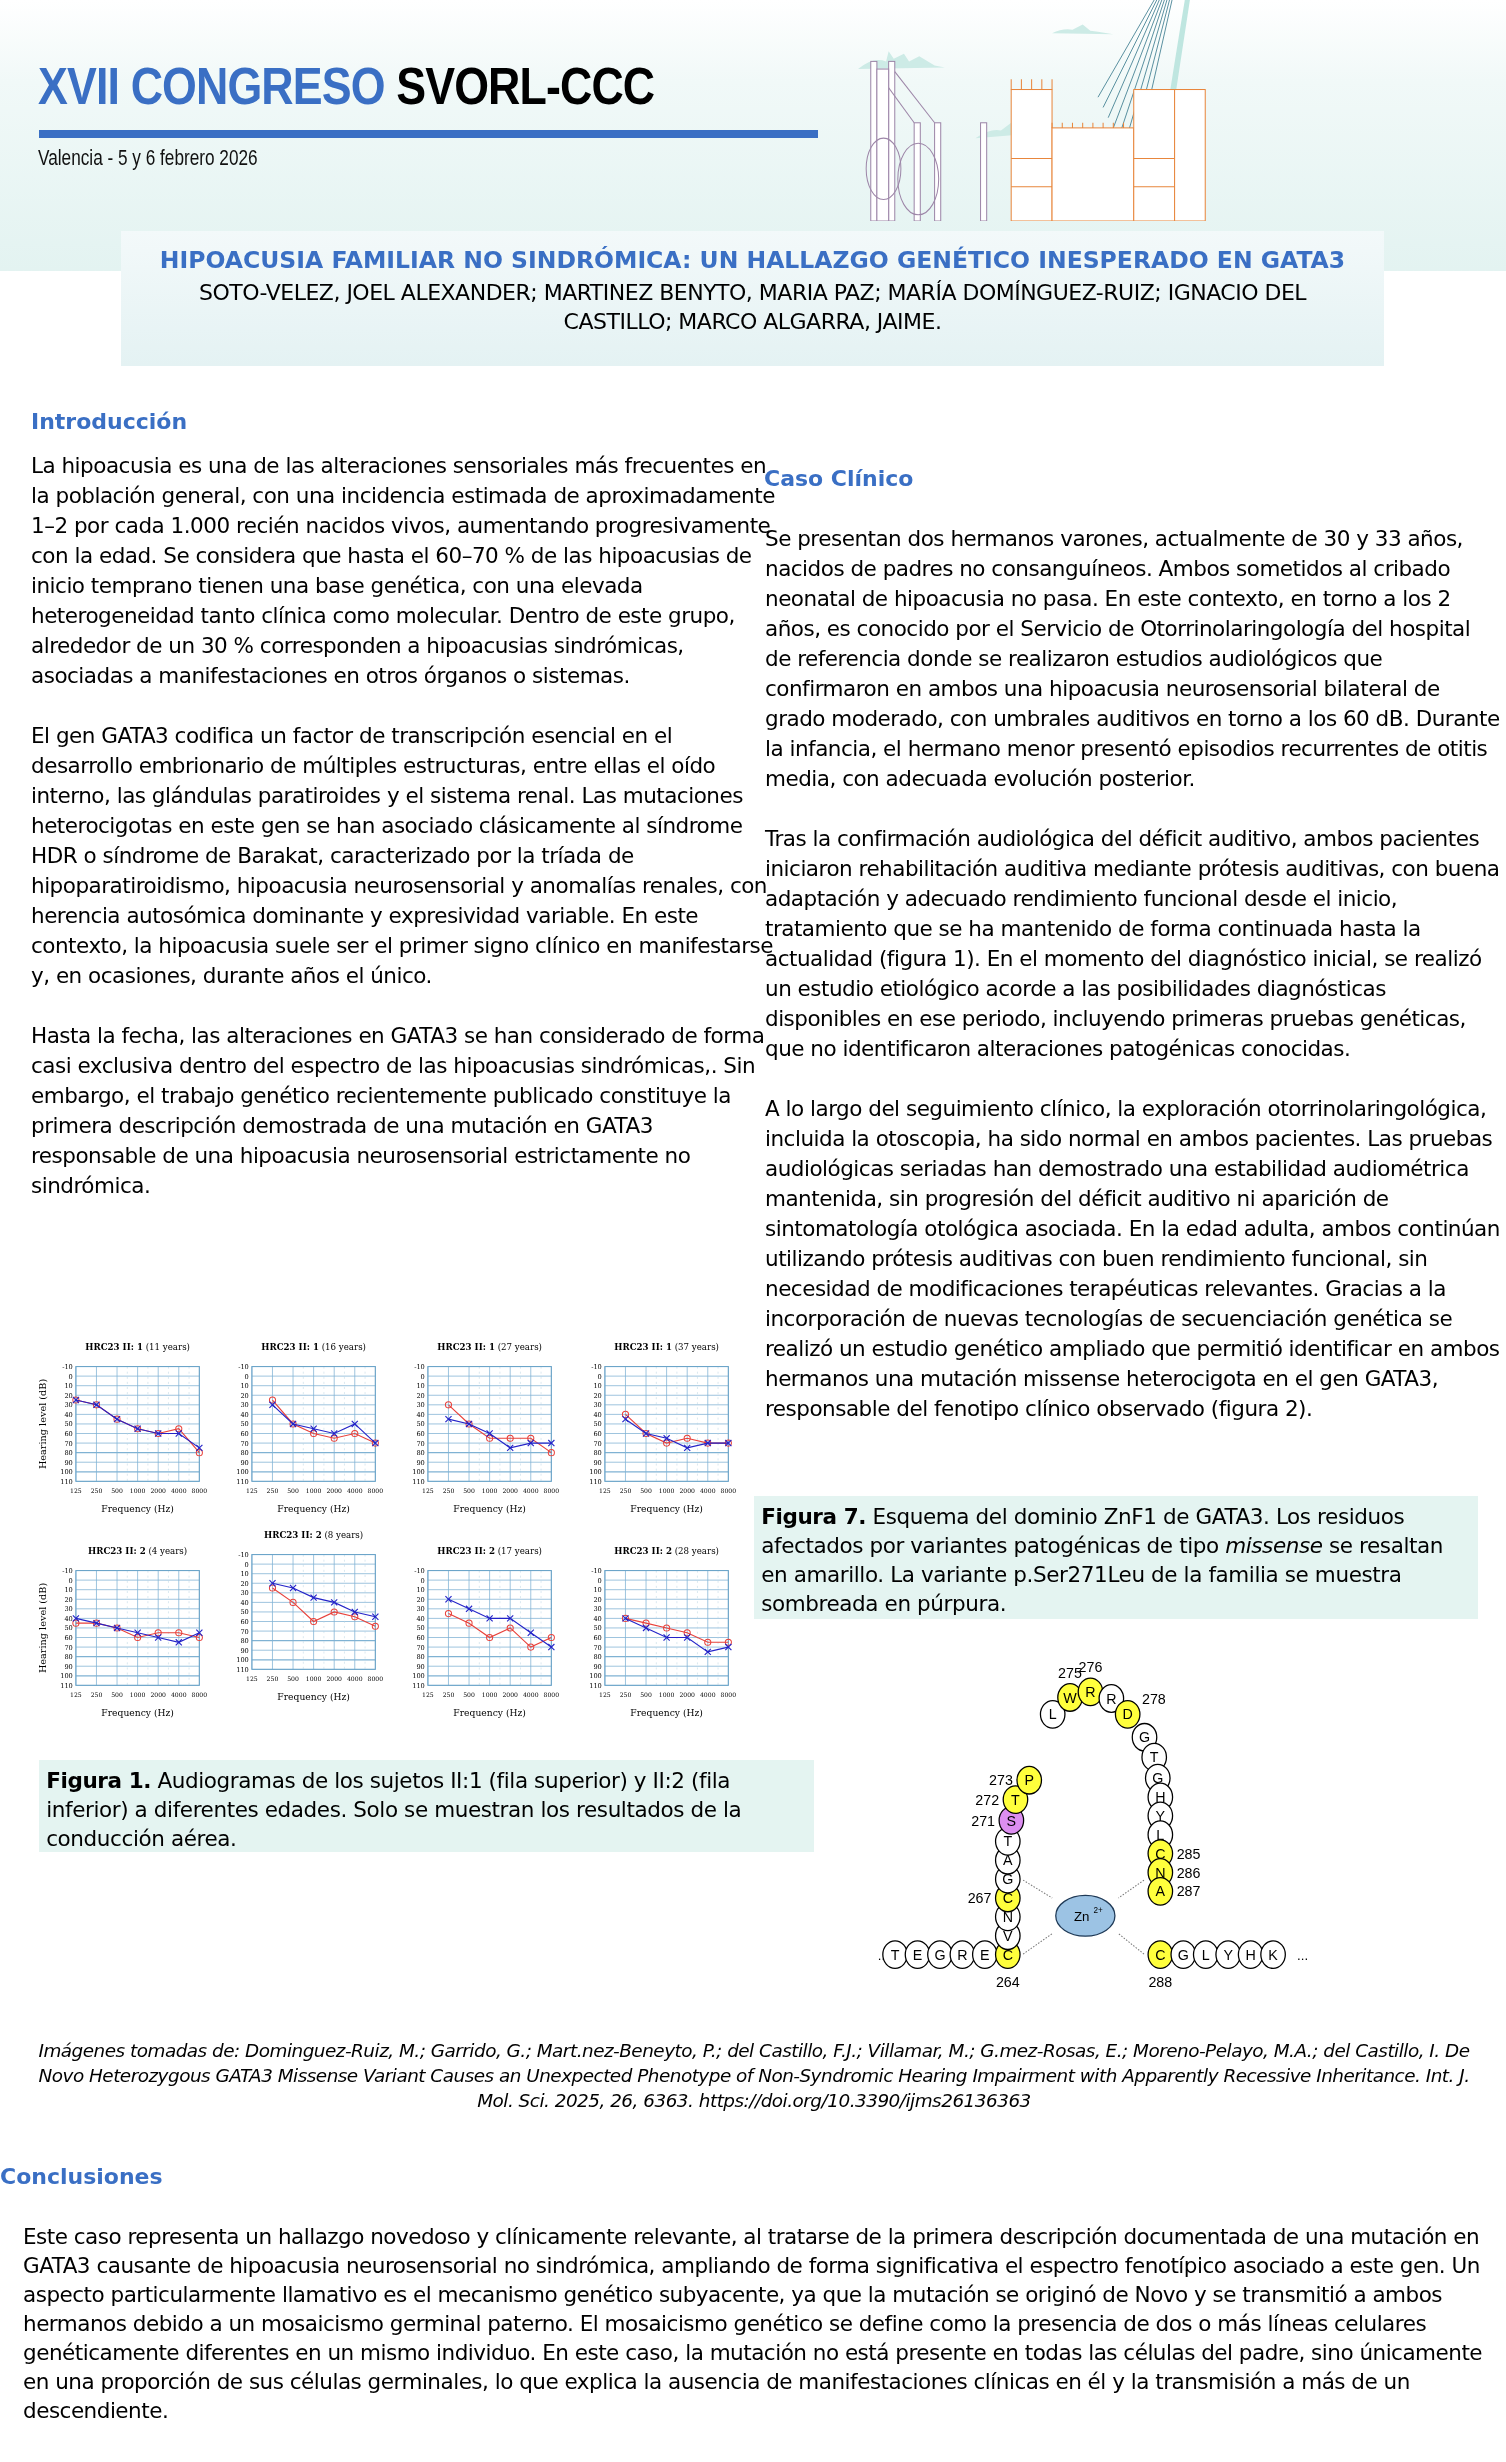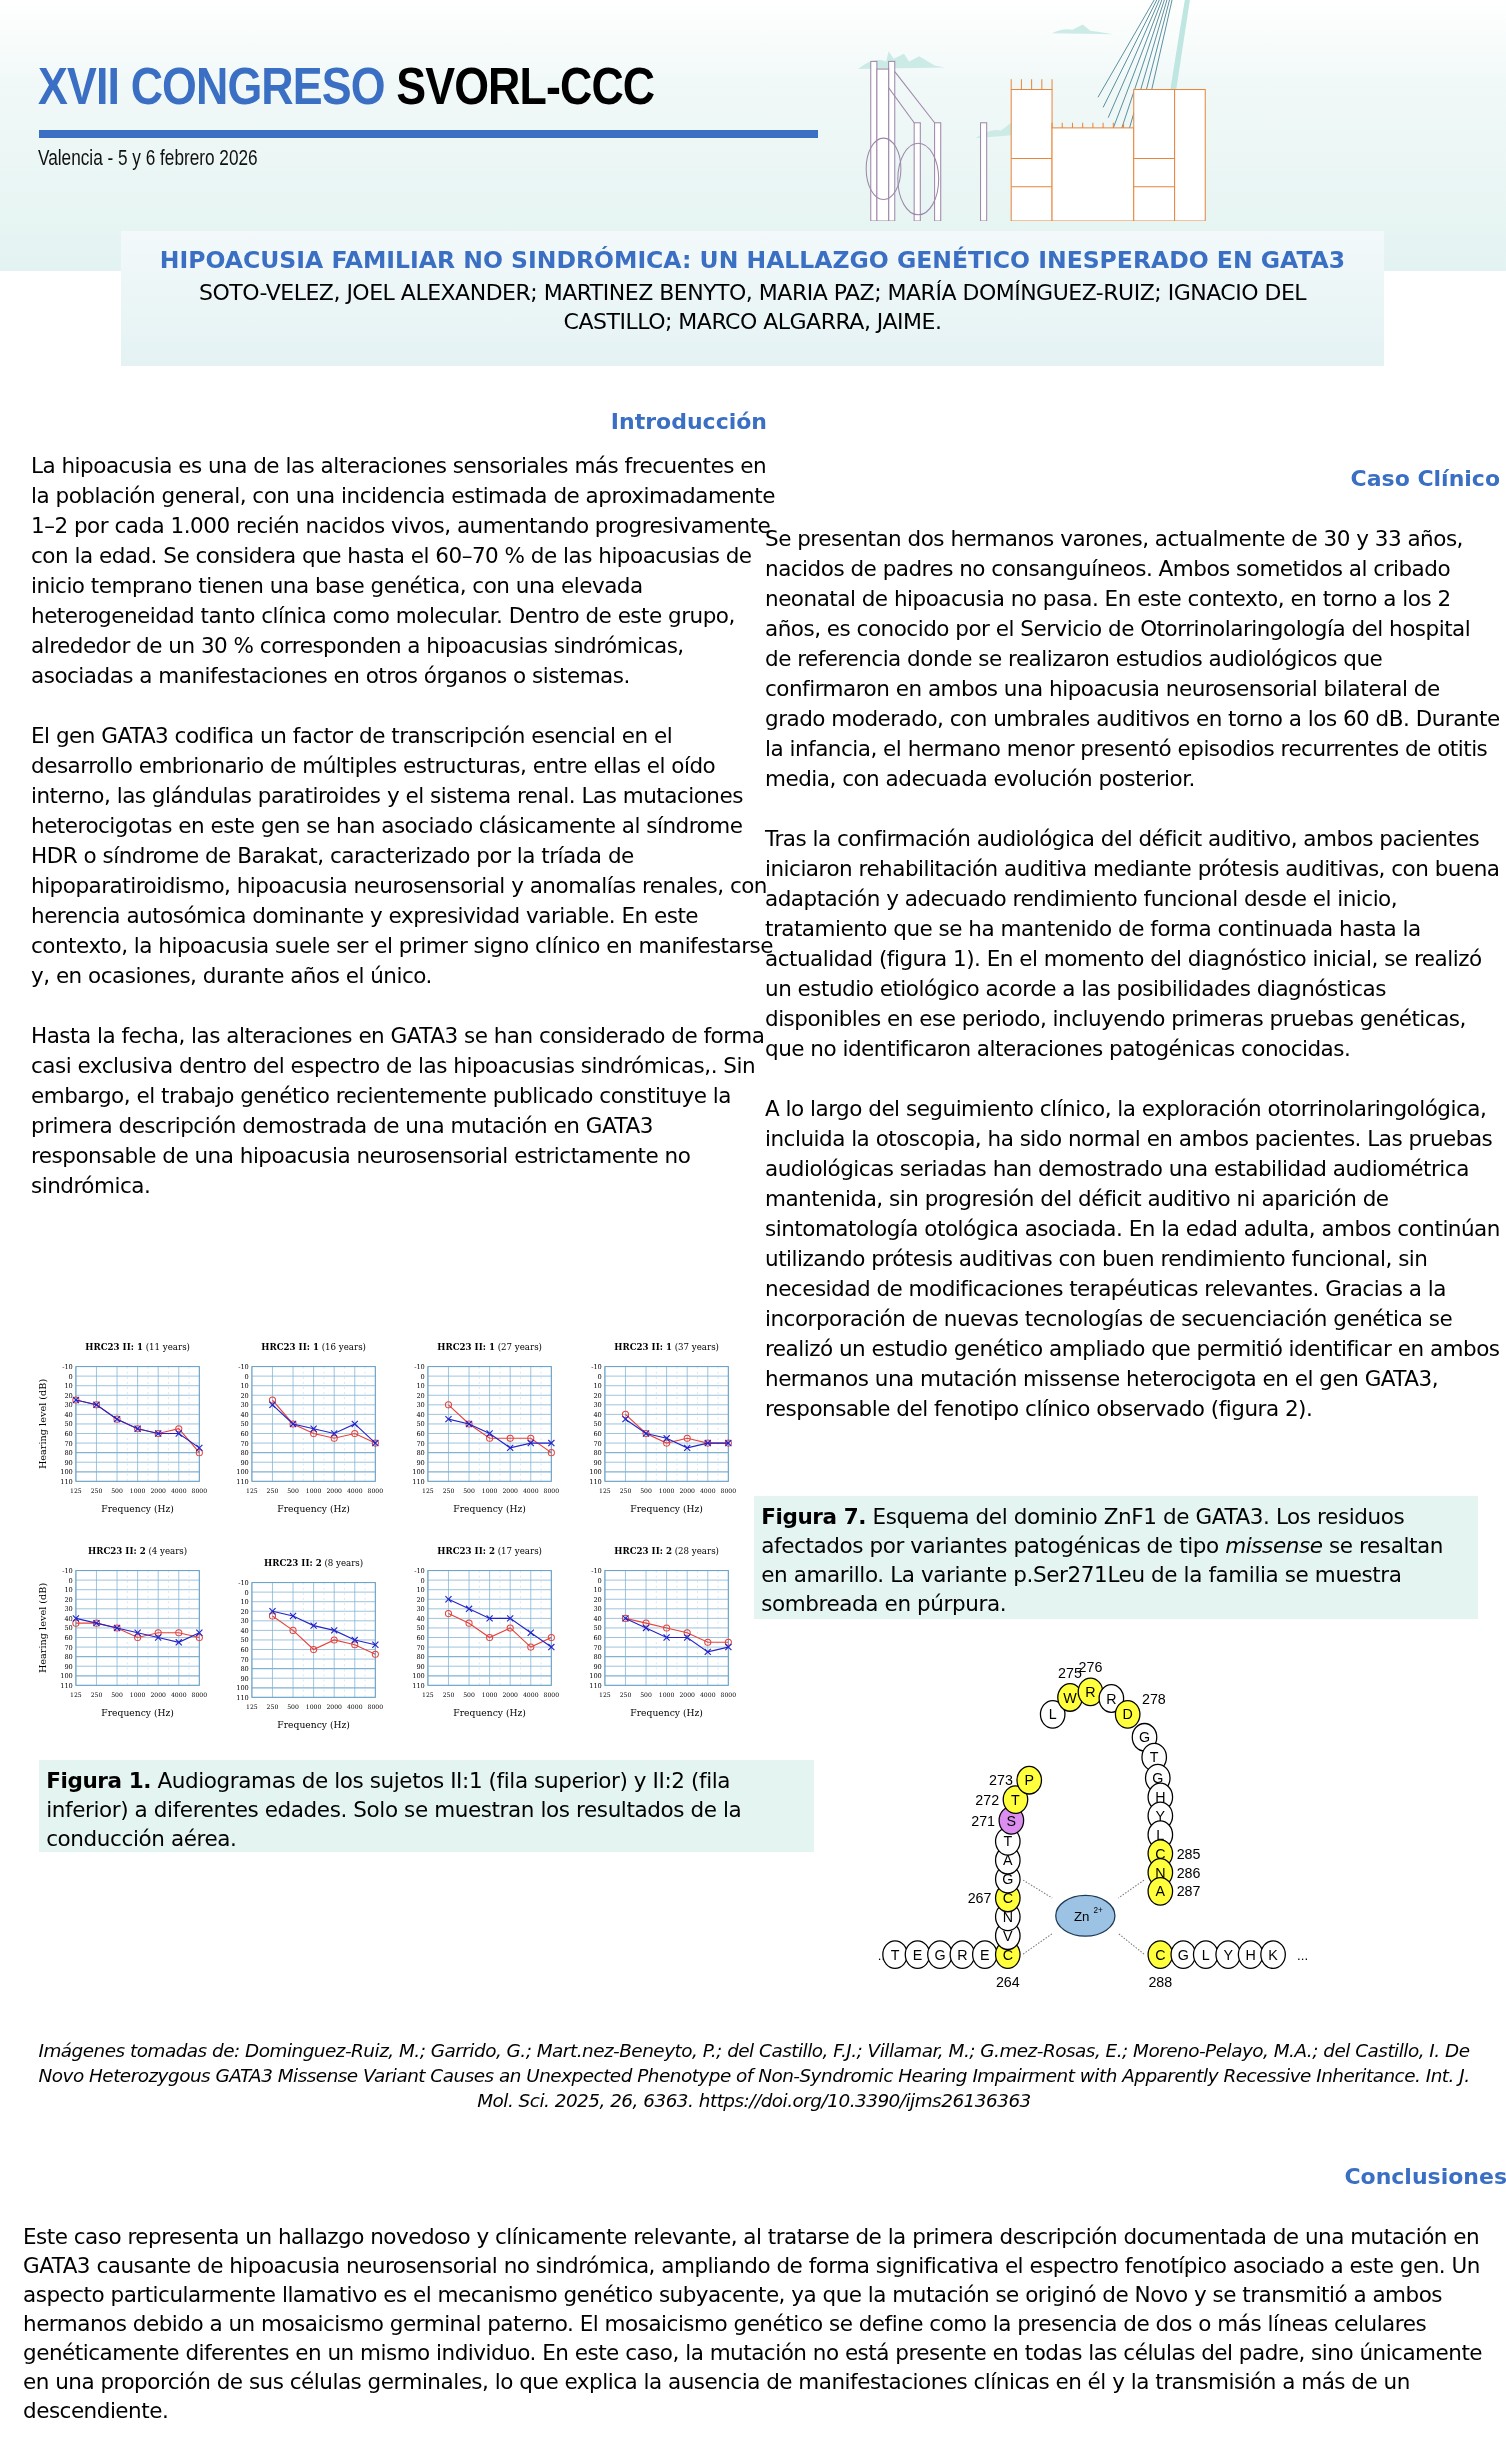--- a/index.html
+++ b/index.html
@@ -11,21 +11,21 @@
   #congress-title .blue { color:#3a6fc4; }
   #congress-title .black { color:#000; }
   #congress-bar { left:39px; top:130px; width:779px; height:8.2px; background:#3a6fc4; }
   #congress-date { left:38px; top:146px; font-family:"Liberation Sans", sans-serif; font-size:21.5px; transform:scaleX(0.8); transform-origin:left top; white-space:nowrap; color:#111; }
   #skyline { left:858px; top:0; width:648px; height:221px; }
   
   #title-box { left:121px; top:231px; width:1263px; height:135px; background:linear-gradient(180deg,#f3f9fa 0%, #e4f2f3 100%); text-align:center; }
   #paper-title { margin-top:14px; font-family:"DejaVu Sans", sans-serif; font-weight:bold; color:#3a6fc4; font-size:23.5px; line-height:31px; padding:0 10.2px; }
   #paper-authors { font-size:22px; line-height:29px; padding:0 61px; margin-top:2px; letter-spacing:-0.5px; }
   
-  .section-heading { font-weight:bold; color:#3a6fc4; font-size:22px; text-align:right; }
+  .section-heading { font-weight:bold; color:#3a6fc4; font-size:22px; text-align:left; }
   .body-text { font-size:21.5px; line-height:30px; letter-spacing:-0.5px; }
   .body-text p { margin:0 0 30px 0; }
   #intro-heading { left:31px; top:409px; width:736px; }
   #intro-text { left:31px; top:451px; width:746px; }
   #caso-heading { left:764px; top:466px; width:736px; }
   #caso-text { left:765px; top:524px; width:736px; }
   
   #fig1 { left:31px; top:1328px; width:705px; height:398px; }
   .audiogram { position:absolute; width:176px; height:197px; }
   .audiogram svg { width:176px; height:197px; display:block; }
@@ -530,21 +530,21 @@
         <g>
           <line x1="283.66666666666663" y1="209.625" x2="295.66666666666663" y2="221.625" stroke="#2323c8" stroke-width="2.2"></line>
           <line x1="283.66666666666663" y1="221.625" x2="295.66666666666663" y2="209.625" stroke="#2323c8" stroke-width="2.2"></line>
         </g>
         <g>
           <line x1="324" y1="190.875" x2="336" y2="202.875" stroke="#2323c8" stroke-width="2.2"></line>
           <line x1="324" y1="202.875" x2="336" y2="190.875" stroke="#2323c8" stroke-width="2.2"></line>
         </g>
       </svg>
     </div>
-    <div class="audiogram" style="left: 176px; top: 216px;">
+    <div class="audiogram" style="left: 176px; top: 188px;">
       <svg viewBox="0 0 345 385">
         <text x="209" y="42" text-anchor="middle" font-family="DejaVu Serif, serif" font-size="17"><tspan font-weight="bold">HRC23 II: 2</tspan><tspan> (8 years)</tspan></text>
         <line x1="88" x2="330" y1="75" y2="75" stroke="#7fb2d3" stroke-width="1.5"></line>
         <text x="82" y="80" text-anchor="end" font-family="DejaVu Serif, serif" font-size="13">-10</text>
         <line x1="88" x2="330" y1="93.75" y2="93.75" stroke="#7fb2d3" stroke-width="1.5"></line>
         <text x="82" y="98.75" text-anchor="end" font-family="DejaVu Serif, serif" font-size="13">0</text>
         <line x1="88" x2="330" y1="112.5" y2="112.5" stroke="#7fb2d3" stroke-width="1.5"></line>
         <text x="82" y="117.5" text-anchor="end" font-family="DejaVu Serif, serif" font-size="13">10</text>
         <line x1="88" x2="330" y1="131.25" y2="131.25" stroke="#7fb2d3" stroke-width="1.5"></line>
         <text x="82" y="136.25" text-anchor="end" font-family="DejaVu Serif, serif" font-size="13">20</text>

